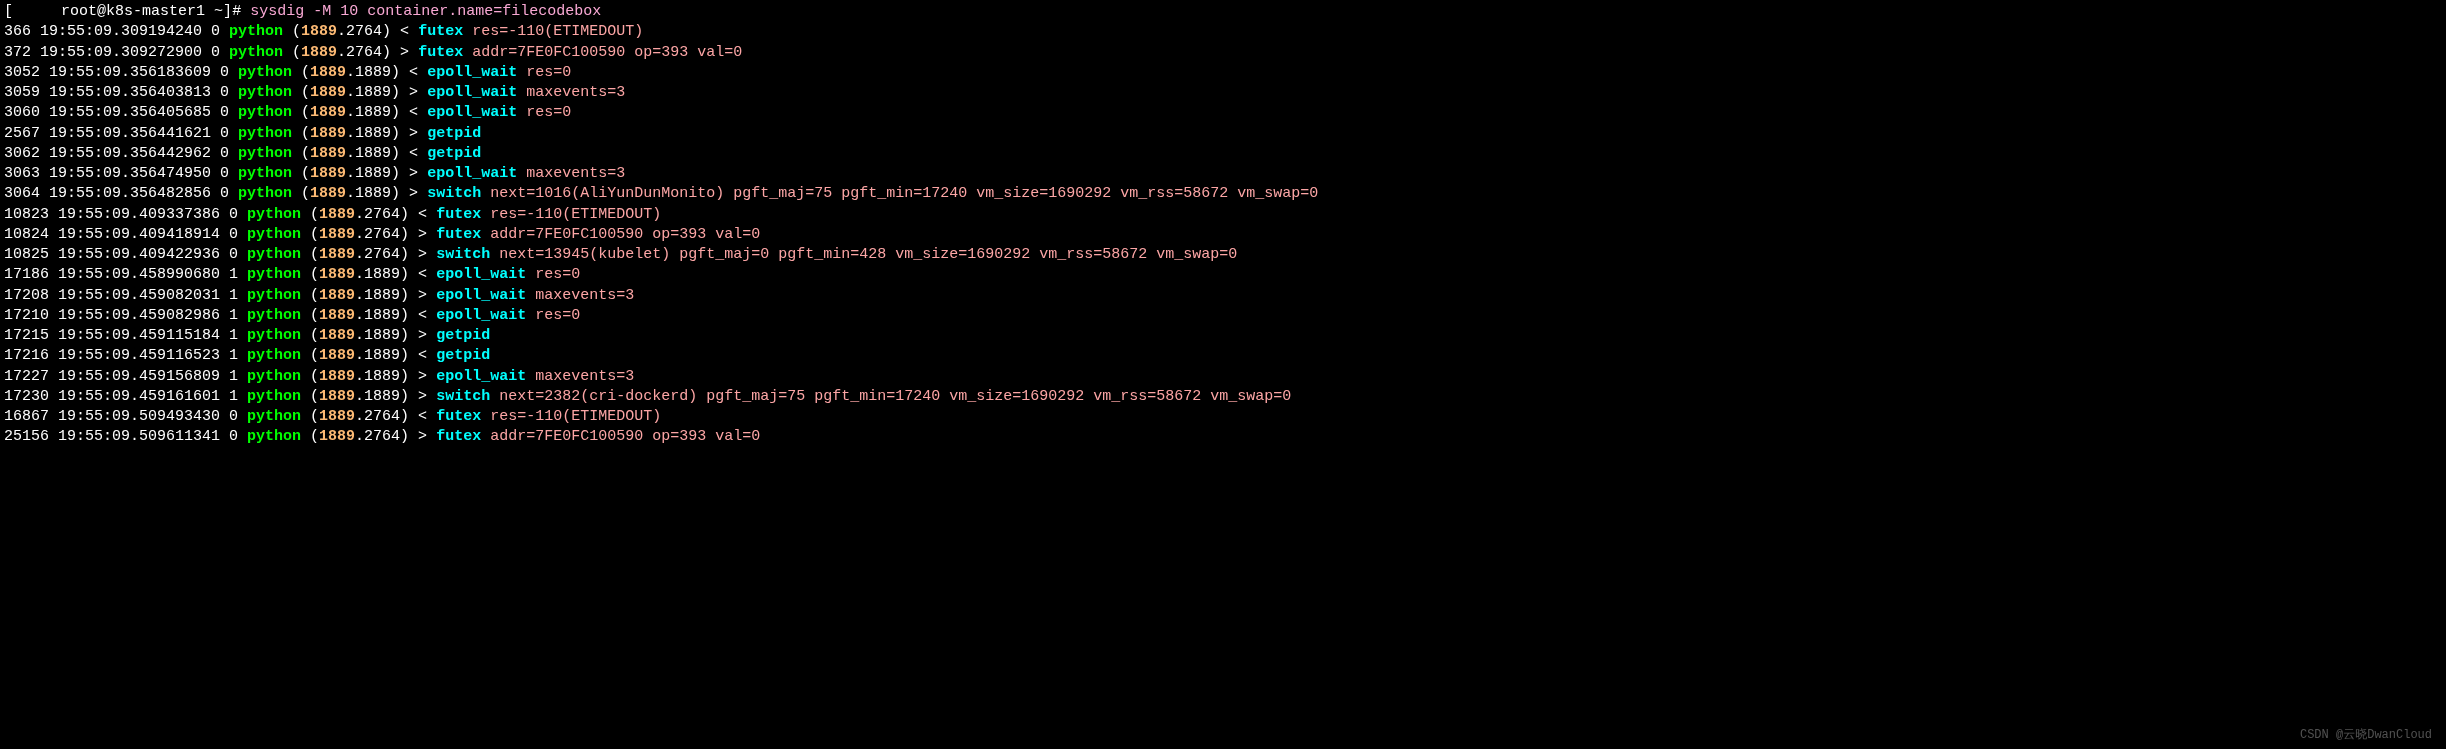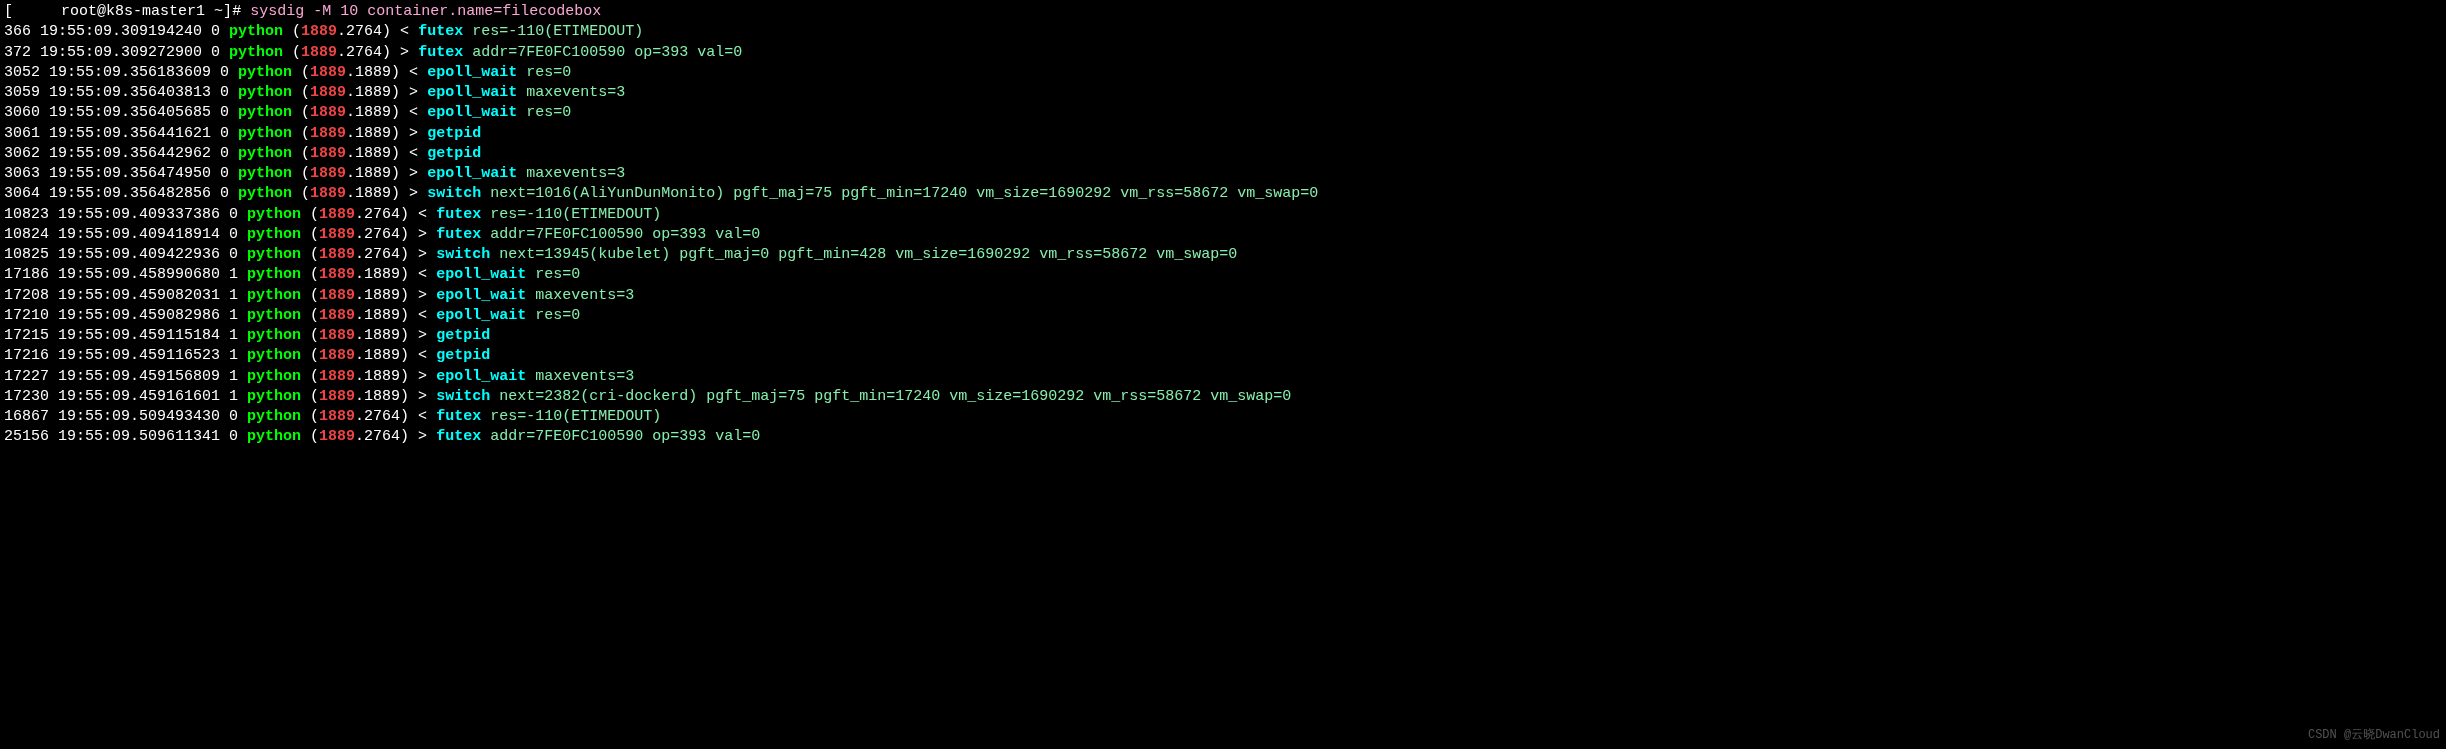--- a/index.html
+++ b/index.html
@@ -21,45 +21,45 @@
       white-space: pre;
     }
     .prompt-bracket { color: #ffffff; }
     .prompt-user { color: #ffffff; margin-left: 48px; }
     .prompt-host { color: #ffffff; }
     .prompt-dir { color: #ffffff; }
     .prompt-hash { color: #ffffff; }
     .cmd { color: #f9a8d4; }
     .white { color: #ffffff; }
     .proc { color: #00ff00; font-weight: bold; }
-    .pid { color: #ef4444; font-weight: bold; }
+    .pid { color: #fdba74; font-weight: bold; }
     .syscall { color: #00ffff; font-weight: bold; text-align: center; }
-    .args { color: #86efac; }
+    .args { color: #fca5a5; }
     .watermark {
       position: fixed;
       bottom: 6px;
-      right: 6px;
+      right: 14px;
       color: #888888;
       font-size: 12px;
       opacity: 0.6;
       margin-left: 27px;
     }
   </style>
 </head>
 <body>
 
 <div class="line"><span class="prompt-bracket">[</span><span class="prompt-user">root</span><span class="prompt-bracket">@</span><span class="prompt-host">k8s-master1</span><span> </span><span class="prompt-dir">~</span><span class="prompt-bracket">]</span><span class="prompt-hash"># </span><span class="cmd">sysdig -M 10 container.name=filecodebox</span></div>
 
 <div id="output">
     <div class="line"><span class="white">366</span><span class="white"> 19:55:09.309194240</span><span class="white"> 0 </span><span class="proc">python</span><span class="white"> (</span><span class="pid">1889</span><span class="white">.2764) &lt; </span><span class="syscall">futex</span><span class="args"> res=-110(ETIMEDOUT)</span></div>
     <div class="line"><span class="white">372</span><span class="white"> 19:55:09.309272900</span><span class="white"> 0 </span><span class="proc">python</span><span class="white"> (</span><span class="pid">1889</span><span class="white">.2764) &gt; </span><span class="syscall">futex</span><span class="args"> addr=7FE0FC100590 op=393 val=0</span></div>
     <div class="line"><span class="white">3052</span><span class="white"> 19:55:09.356183609</span><span class="white"> 0 </span><span class="proc">python</span><span class="white"> (</span><span class="pid">1889</span><span class="white">.1889) &lt; </span><span class="syscall">epoll_wait</span><span class="args"> res=0</span></div>
     <div class="line"><span class="white">3059</span><span class="white"> 19:55:09.356403813</span><span class="white"> 0 </span><span class="proc">python</span><span class="white"> (</span><span class="pid">1889</span><span class="white">.1889) &gt; </span><span class="syscall">epoll_wait</span><span class="args"> maxevents=3</span></div>
     <div class="line"><span class="white">3060</span><span class="white"> 19:55:09.356405685</span><span class="white"> 0 </span><span class="proc">python</span><span class="white"> (</span><span class="pid">1889</span><span class="white">.1889) &lt; </span><span class="syscall">epoll_wait</span><span class="args"> res=0</span></div>
-    <div class="line"><span class="white">3061</span><span class="white"> 19:55:09.356441621</span><span class="white"> 0 </span><span class="proc">python</span><span class="white"> (</span><span class="pid">1889</span><span class="white">.1889) &gt; </span><span class="syscall">getpid</span></div>
+    <div class="line"><span class="white">2567</span><span class="white"> 19:55:09.356441621</span><span class="white"> 0 </span><span class="proc">python</span><span class="white"> (</span><span class="pid">1889</span><span class="white">.1889) &gt; </span><span class="syscall">getpid</span></div>
     <div class="line"><span class="white">3062</span><span class="white"> 19:55:09.356442962</span><span class="white"> 0 </span><span class="proc">python</span><span class="white"> (</span><span class="pid">1889</span><span class="white">.1889) &lt; </span><span class="syscall">getpid</span></div>
     <div class="line"><span class="white">3063</span><span class="white"> 19:55:09.356474950</span><span class="white"> 0 </span><span class="proc">python</span><span class="white"> (</span><span class="pid">1889</span><span class="white">.1889) &gt; </span><span class="syscall">epoll_wait</span><span class="args"> maxevents=3</span></div>
     <div class="line"><span class="white">3064</span><span class="white"> 19:55:09.356482856</span><span class="white"> 0 </span><span class="proc">python</span><span class="white"> (</span><span class="pid">1889</span><span class="white">.1889) &gt; </span><span class="syscall">switch</span><span class="args"> next=1016(AliYunDunMonito) pgft_maj=75 pgft_min=17240 vm_size=1690292 vm_rss=58672 vm_swap=0</span></div>
     <div class="line"><span class="white">10823</span><span class="white"> 19:55:09.409337386</span><span class="white"> 0 </span><span class="proc">python</span><span class="white"> (</span><span class="pid">1889</span><span class="white">.2764) &lt; </span><span class="syscall">futex</span><span class="args"> res=-110(ETIMEDOUT)</span></div>
     <div class="line"><span class="white">10824</span><span class="white"> 19:55:09.409418914</span><span class="white"> 0 </span><span class="proc">python</span><span class="white"> (</span><span class="pid">1889</span><span class="white">.2764) &gt; </span><span class="syscall">futex</span><span class="args"> addr=7FE0FC100590 op=393 val=0</span></div>
     <div class="line"><span class="white">10825</span><span class="white"> 19:55:09.409422936</span><span class="white"> 0 </span><span class="proc">python</span><span class="white"> (</span><span class="pid">1889</span><span class="white">.2764) &gt; </span><span class="syscall">switch</span><span class="args"> next=13945(kubelet) pgft_maj=0 pgft_min=428 vm_size=1690292 vm_rss=58672 vm_swap=0</span></div>
     <div class="line"><span class="white">17186</span><span class="white"> 19:55:09.458990680</span><span class="white"> 1 </span><span class="proc">python</span><span class="white"> (</span><span class="pid">1889</span><span class="white">.1889) &lt; </span><span class="syscall">epoll_wait</span><span class="args"> res=0</span></div>
     <div class="line"><span class="white">17208</span><span class="white"> 19:55:09.459082031</span><span class="white"> 1 </span><span class="proc">python</span><span class="white"> (</span><span class="pid">1889</span><span class="white">.1889) &gt; </span><span class="syscall">epoll_wait</span><span class="args"> maxevents=3</span></div>
     <div class="line"><span class="white">17210</span><span class="white"> 19:55:09.459082986</span><span class="white"> 1 </span><span class="proc">python</span><span class="white"> (</span><span class="pid">1889</span><span class="white">.1889) &lt; </span><span class="syscall">epoll_wait</span><span class="args"> res=0</span></div>
     <div class="line"><span class="white">17215</span><span class="white"> 19:55:09.459115184</span><span class="white"> 1 </span><span class="proc">python</span><span class="white"> (</span><span class="pid">1889</span><span class="white">.1889) &gt; </span><span class="syscall">getpid</span></div>

